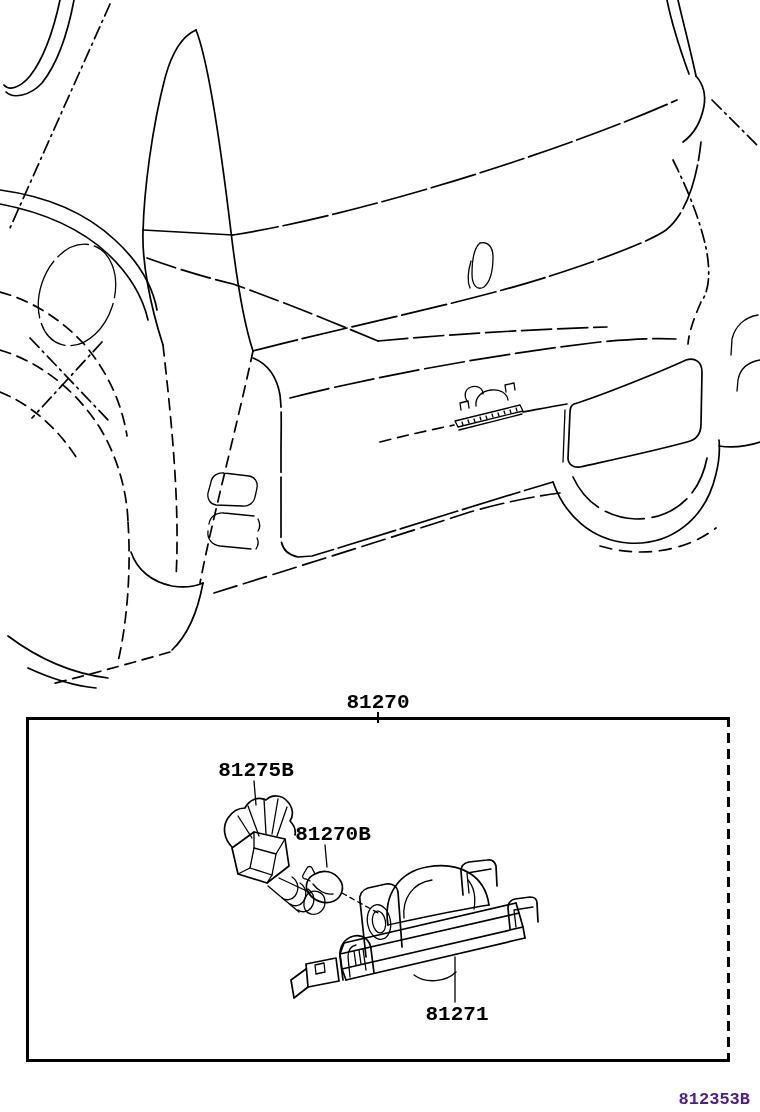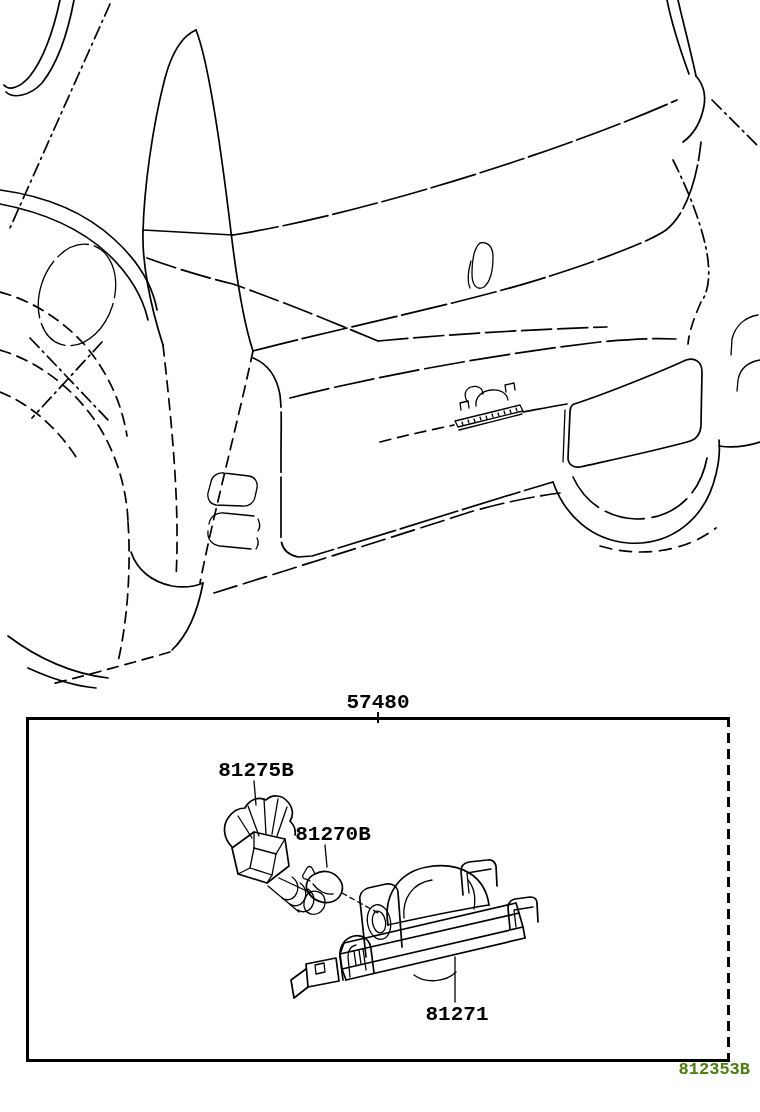--- a/index.html
+++ b/index.html
@@ -10,22 +10,22 @@
   .thin{stroke-width:1.3;}
   .dash{stroke-dasharray:11 7;}
   .dashdot{stroke-dasharray:13 5 2 5;}
   .brk{stroke-dasharray:46 5;}
   .brk2{stroke-dasharray:30 6;}
   .part-label{font:700 21px "Liberation Mono","DejaVu Sans Mono",monospace;fill:#000;}
   #assembly-label{position:absolute;left:330px;top:691px;width:96px;text-align:center;
         font:700 21px "Liberation Mono","DejaVu Sans Mono",monospace;color:#000;letter-spacing:0px;}
   #assembly-tick{position:absolute;left:377px;top:712px;width:2px;height:11px;background:#000;}
   #detail-box{position:absolute;left:26px;top:717px;width:704px;height:345px;}
-  #footer-code{position:absolute;right:10px;top:1060px;
-        font:700 17px "Liberation Mono","DejaVu Sans Mono",monospace;color:#4d7c0f;}
+  #footer-code{position:absolute;right:10px;top:1090px;
+        font:700 17px "Liberation Mono","DejaVu Sans Mono",monospace;color:#4c1d95;}
 </style>
 </head>
 <body>
 
 <div id="page">
 
   <svg id="car" width="760" height="690" viewBox="0 0 760 690" aria-hidden="true">
 
     <g>
       <path class="stroke" d="M 60,0 C 54,28 44,58 30,76 C 20,88 9,91 4,85"></path>
@@ -114,21 +114,21 @@
       <path class="stroke thin" d="M 455,421 L 520,405 L 523,411 L 458,427 Z"></path>
       <path class="stroke thin" d="M 459,430 L 522,414"></path>
       <path class="stroke thin" d="M 476,406 C 475,397 482,391 491,390 C 500,389 507,393 508,400"></path>
       <path class="stroke thin" d="M 468,402 C 463,396 465,389 471,387 C 477,385 483,388 483,394"></path>
       <path class="stroke thin" d="M 506,392 L 505,385 L 514,383 L 515,390"></path>
       <path class="stroke thin" d="M 461,410 L 460,403 L 468,401 L 469,408"></path>
       <path class="stroke thin" d="M 462,422 L 463,425 M 468,420 L 469,423 M 474,419 L 475,422 M 480,417 L 481,420 M 486,416 L 487,419 M 492,414 L 493,417 M 498,413 L 499,416 M 504,411 L 505,414 M 510,410 L 511,413 M 516,408 L 517,411"></path>
     </g>
   </svg>
 
-  <div id="assembly-label">57480</div>
+  <div id="assembly-label">81270</div>
   <div id="assembly-tick"></div>
 
   <div id="detail-box">
     <svg width="704" height="345" viewBox="0 0 704 345">
 
       <g>
         <path d="M 702,1.5 L 1.5,1.5 L 1.5,343.5 L 702,343.5" stroke="#000" stroke-width="3" fill="none"></path>
         <path d="M 702.5,0 L 702.5,345" stroke="#000" stroke-width="3" fill="none" stroke-dasharray="10 6"></path>
       </g>
 

